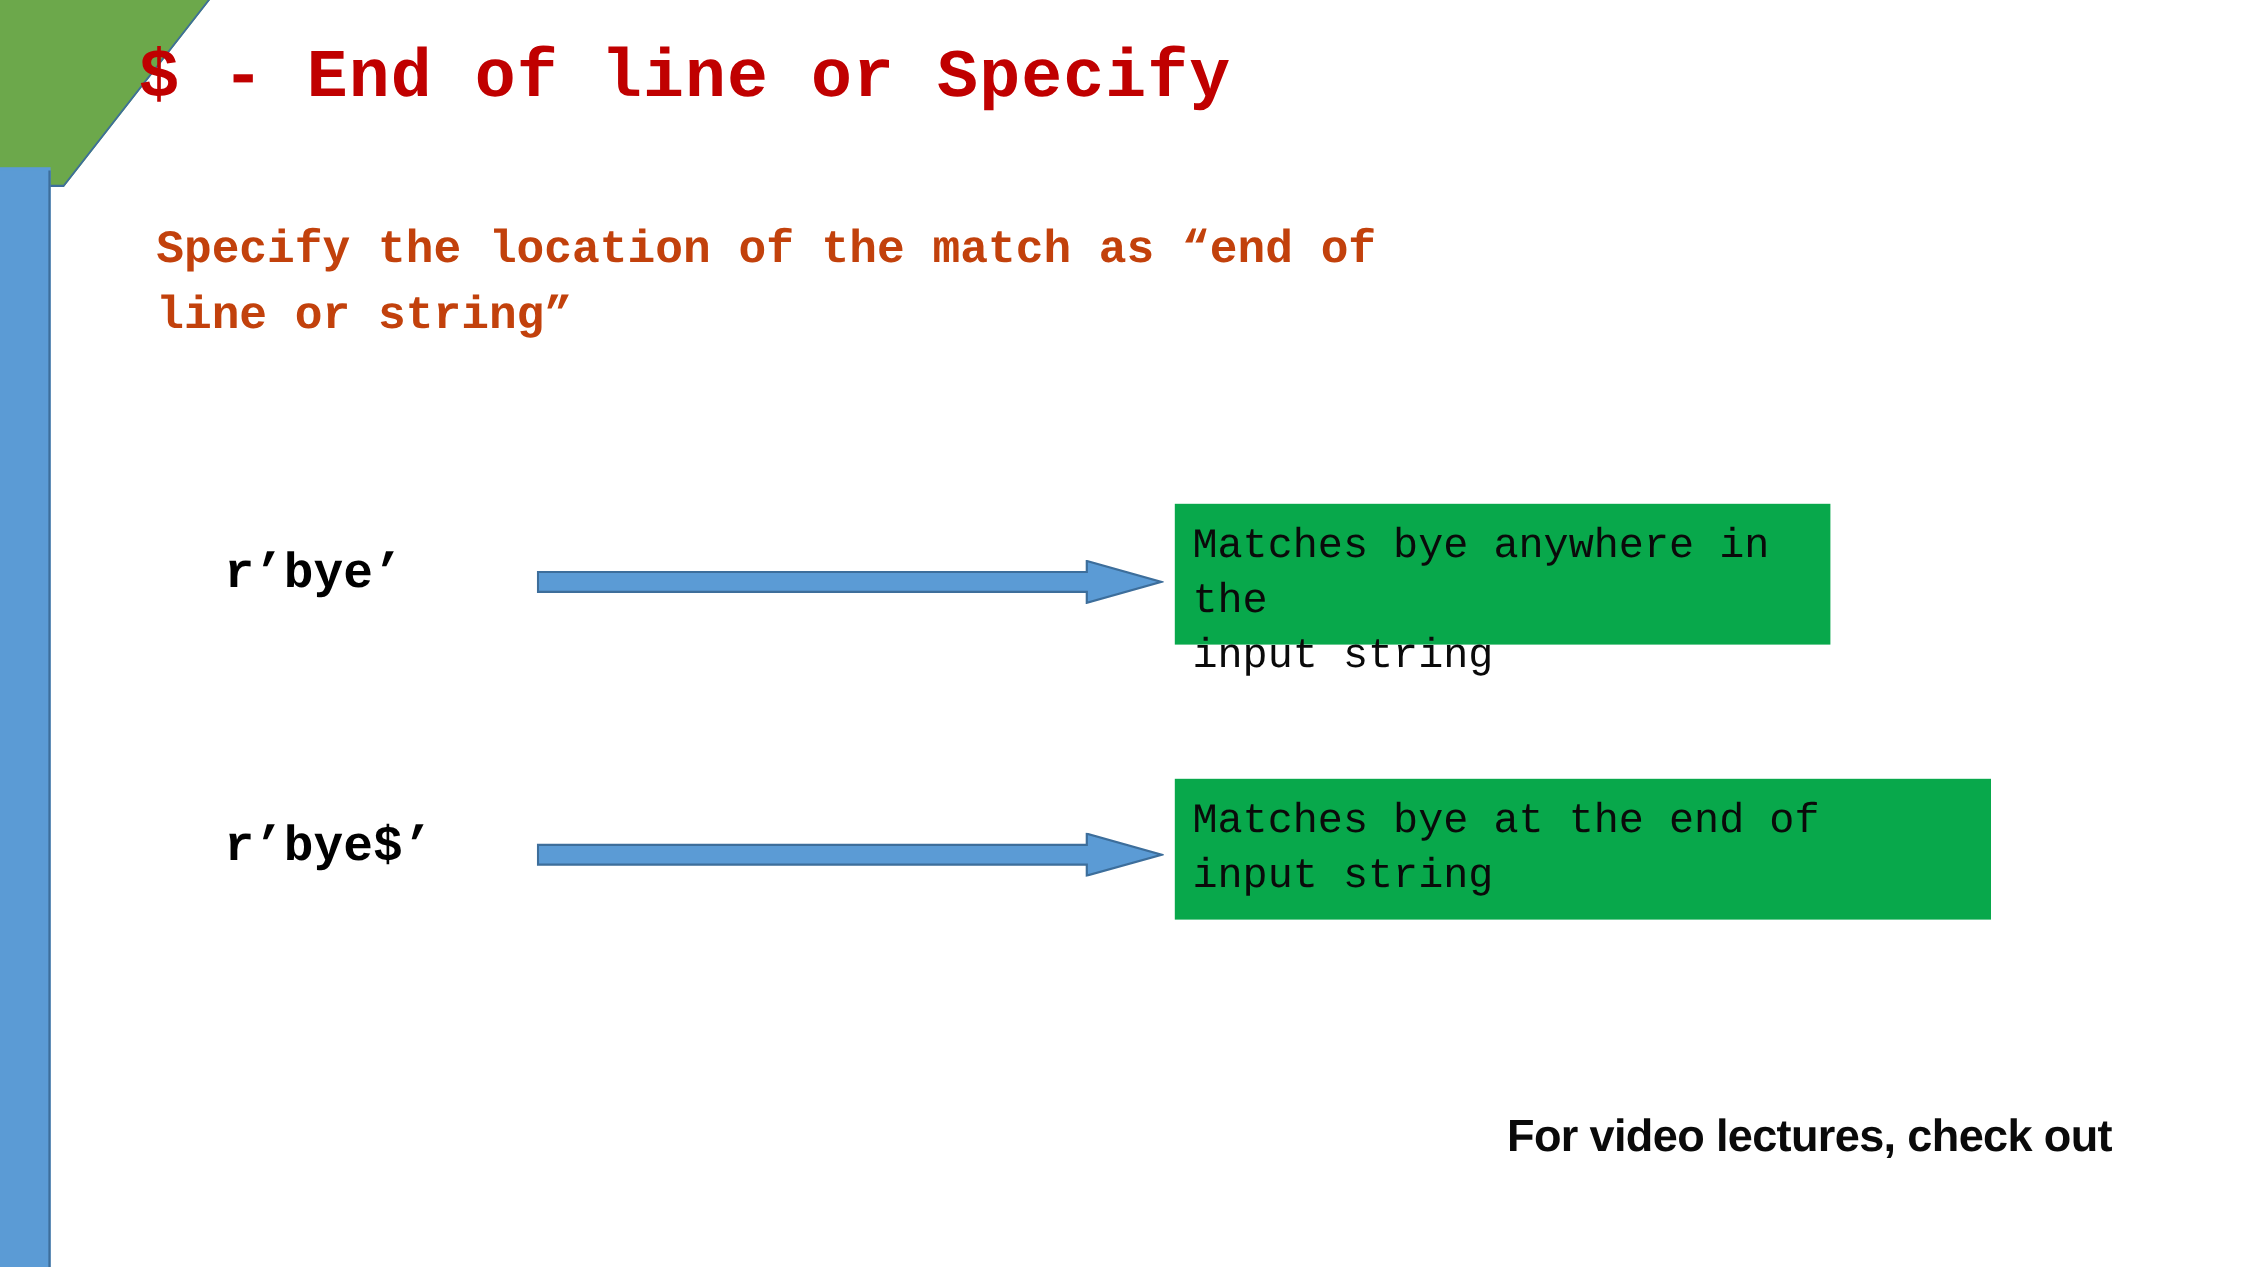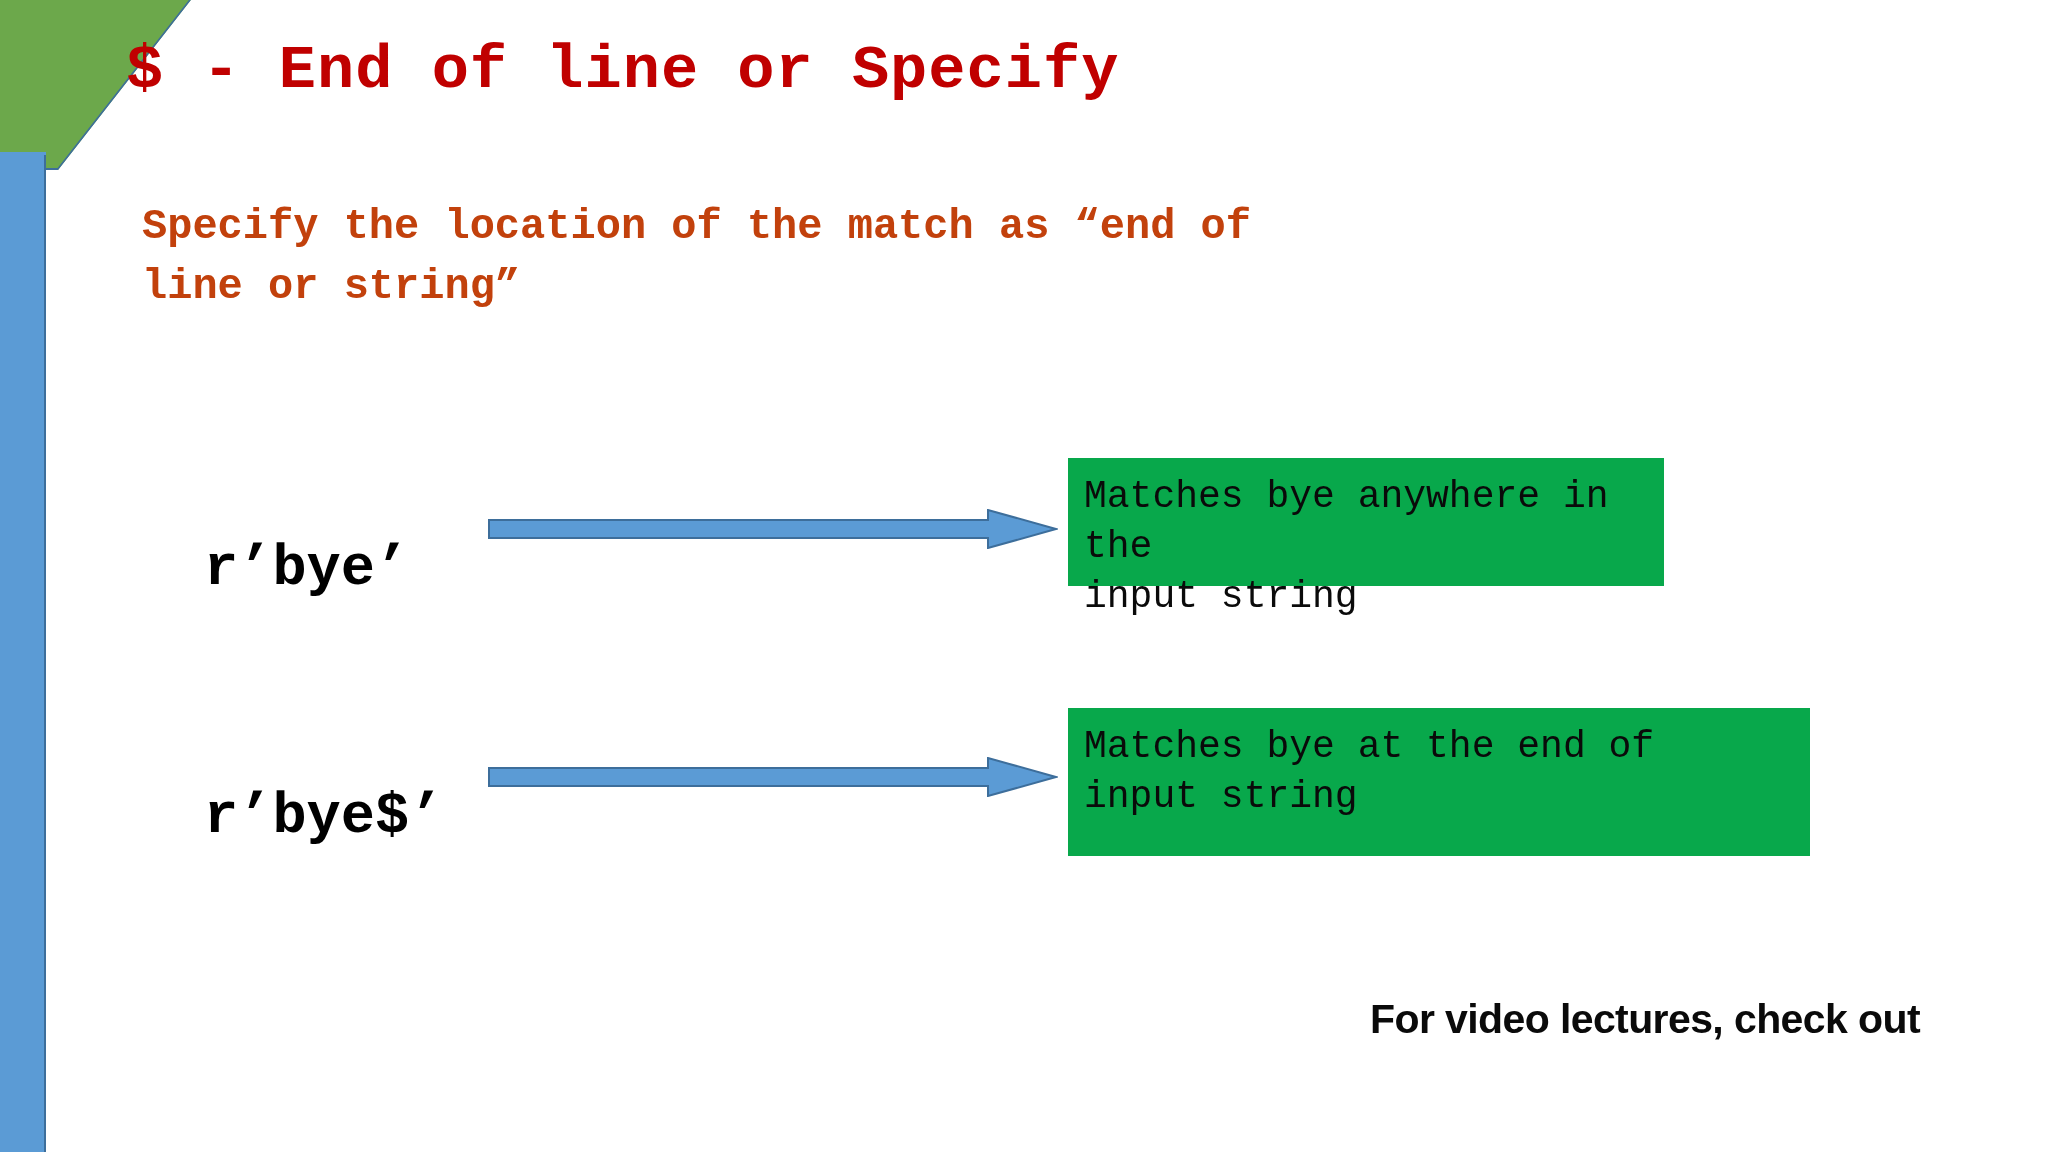--- a/index.html
+++ b/index.html
@@ -72,24 +72,23 @@
     color: #c2410c;
     line-height: 1.42;
     white-space: pre-wrap;
   }
 
   
   .row-label {
     position: absolute;
     font-family: "Liberation Mono", "DejaVu Sans Mono", monospace;
     font-weight: bold;
-    font-size: 57px;
+    font-size: 45px;
     color: #000000;
     white-space: pre;
-    margin-top: 40px;
   }
   #label-0 { left: 204px; top: 497px; }
   #label-1 { left: 204px; top: 745px; }
 
   
   .arrow {
     position: absolute;
     height: 40px;
   }
   #arrow-0 { left: 488px; top: 509px; width: 570px; }
@@ -103,36 +102,36 @@
     box-sizing: border-box;
     padding: 14px 16px 14px 16px;
     font-family: "Liberation Mono", "DejaVu Sans Mono", monospace;
     font-weight: normal;
     font-size: 38px;
     line-height: 1.32;
     color: #0A0A0A;
     white-space: pre-wrap;
   }
   #green-box-0 { left: 1068px; top: 458px; width: 596px; height: 128px; }
-  #green-box-1 { left: 1068px; top: 708px; width: 742px; height: 148px; }
+  #green-box-1 { left: 1068px; top: 708px; width: 742px; height: 128px; }
 
   
   #footer {
     position: absolute;
     left: 1370px;
     top: 992px;
     width: 660px;
     font-family: "Liberation Sans", "DejaVu Sans", sans-serif;
     font-weight: bold;
     font-size: 41px;
     line-height: 1.32;
     color: #0A0A0A;
     letter-spacing: -0.6px;
   }
-  #footer div { white-space: pre; }
+  #footer div { white-space: pre; margin-top: 13px; }
 </style>
 </head>
 <body>
 
 <div id="deco-green"></div>
 <div id="deco-blue-bar-top"></div>
 <div id="deco-blue-bar"></div>
 
 <div id="title">$ - End of line or Specify</div>
 

